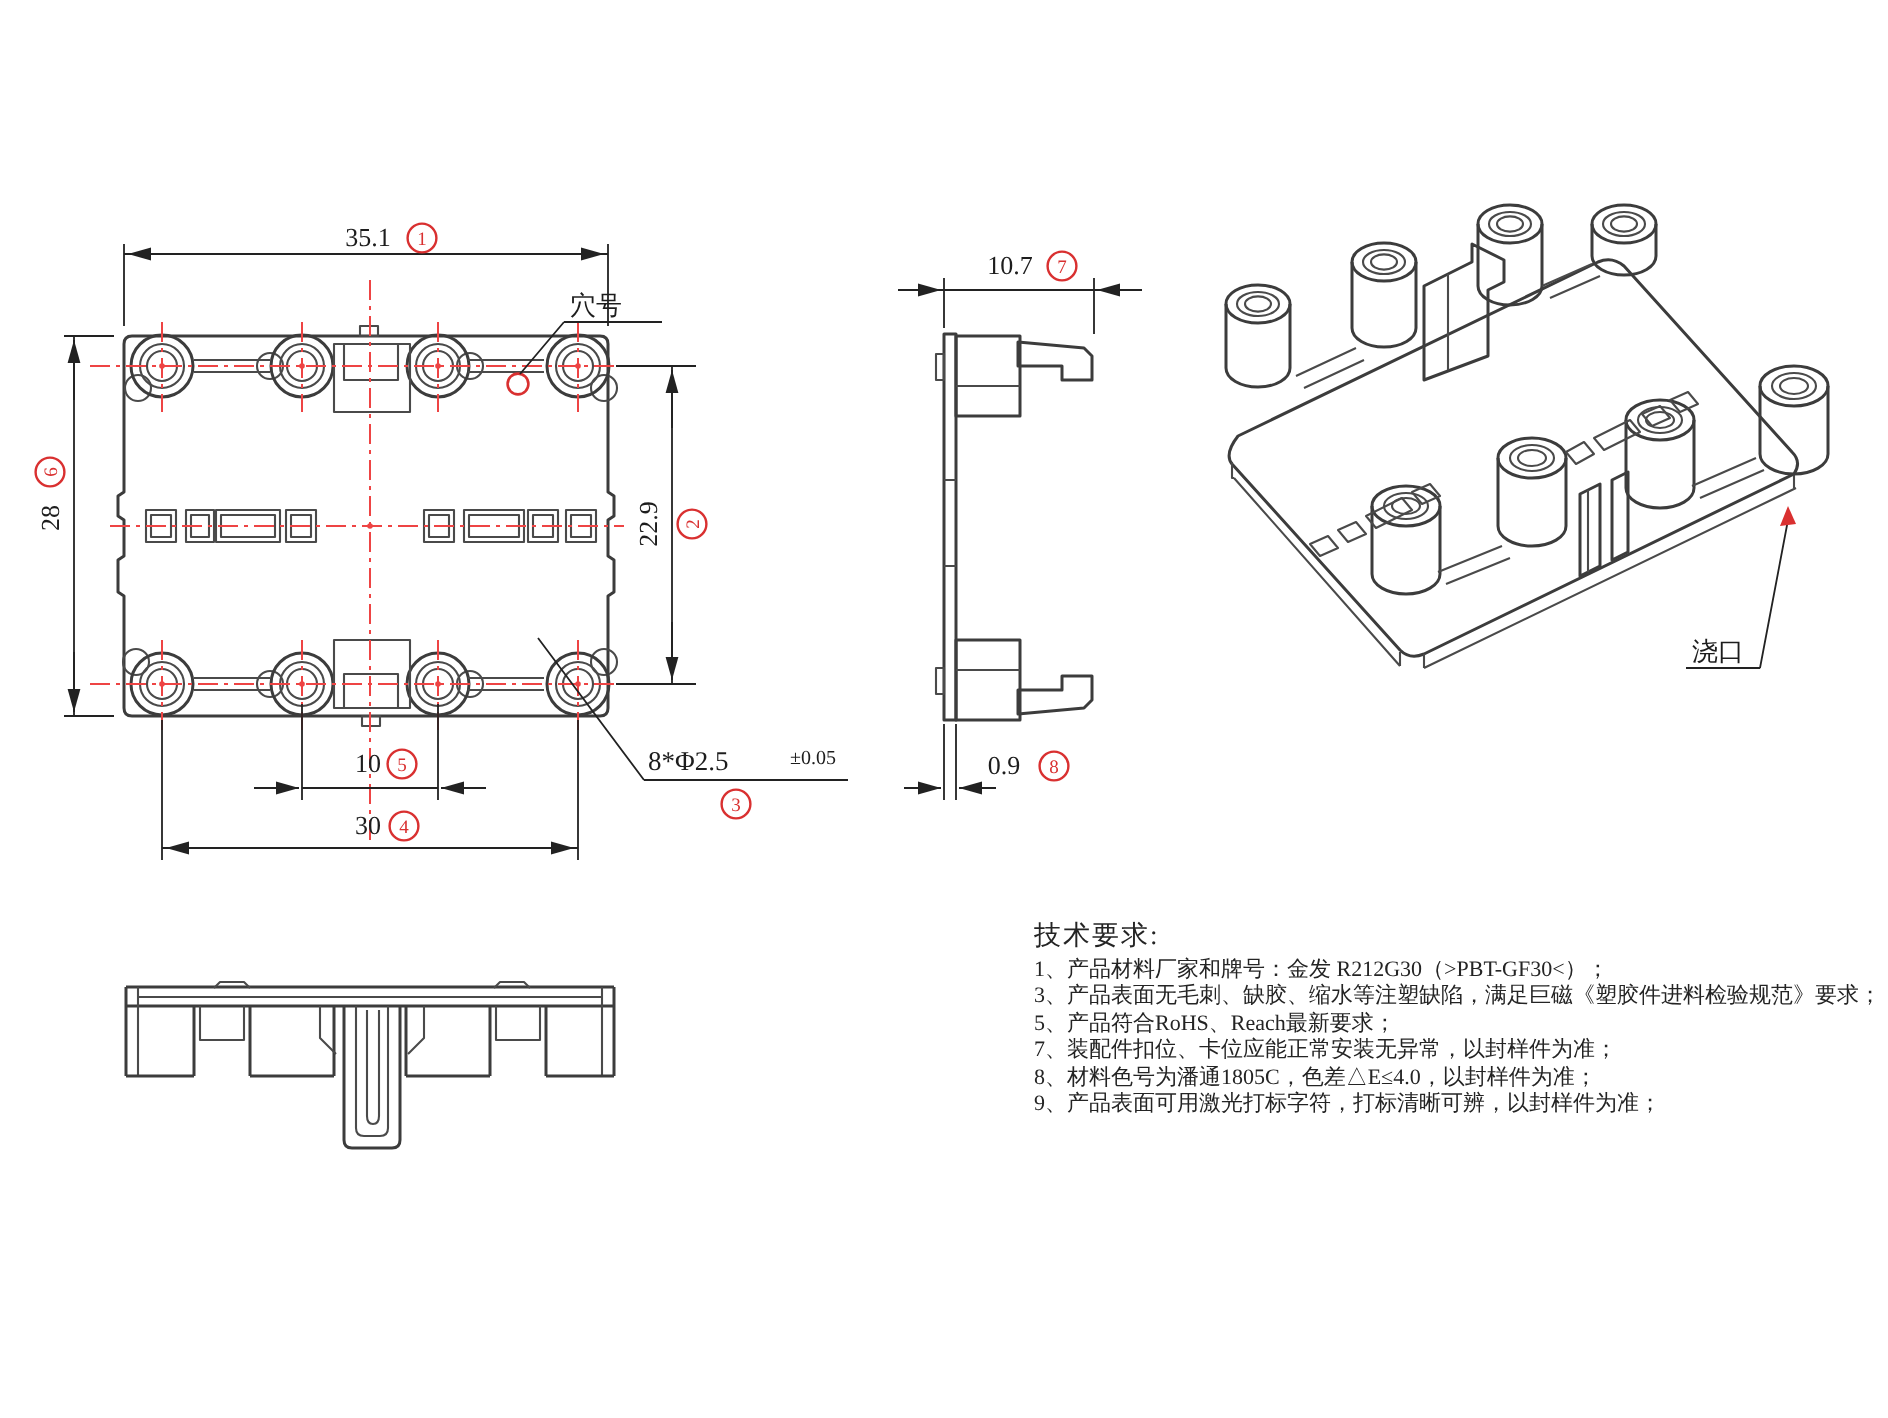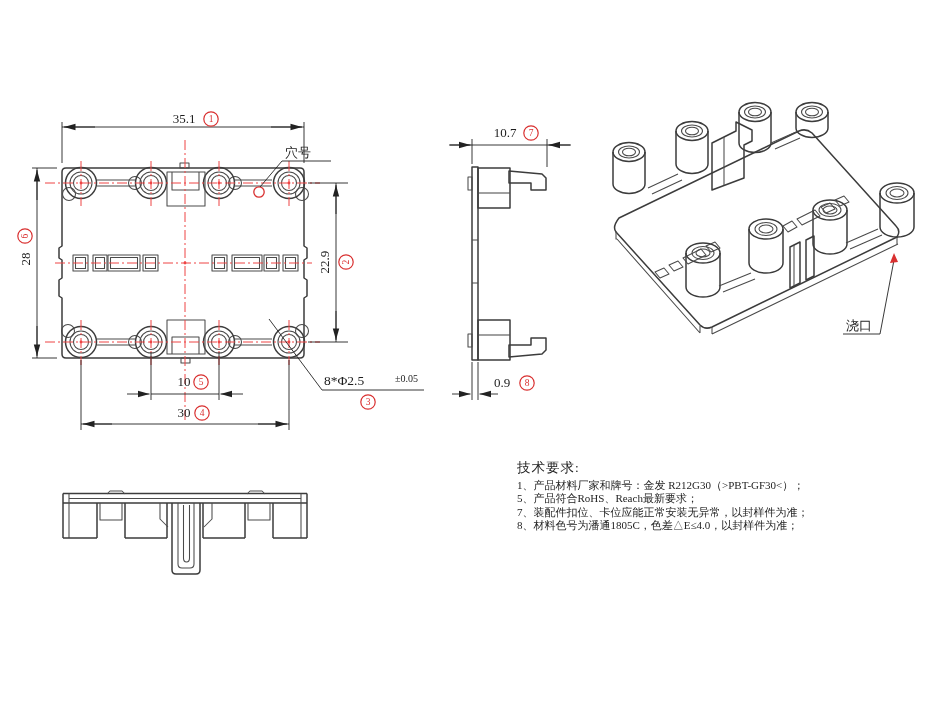--- a/index.html
+++ b/index.html
@@ -333,18 +333,20 @@
       <path class="part" d="M172,503 L172,570 Q172,574 176,574 L196,574 Q200,574 200,570 L200,503"></path>
       <path class="part-thin" d="M178,503 L178,564 Q178,568 182,568 L190,568 Q194,568 194,564 L194,503"></path>
       <path class="part-thin" d="M183.5,505 L183.5,558 Q183.5,562 186.5,562 Q189.5,562 189.5,558 L189.5,505"></path>
     </g>
   </g>
 </svg>
 
 <div class="tech">
   <div class="tech-title">技术要求:</div>
   <div class="tech-line">1、产品材料厂家和牌号：金发 R212G30（&gt;PBT-GF30&lt;）；</div>
+  <div class="tech-line">3、产品表面无毛刺、缺胶、缩水等注塑缺陷，满足巨磁《塑胶件进料检验规范》要求；</div>
   <div class="tech-line">5、产品符合RoHS、Reach最新要求；</div>
   <div class="tech-line">7、装配件扣位、卡位应能正常安装无异常，以封样件为准；</div>
   <div class="tech-line">8、材料色号为潘通1805C，色差△E≤4.0，以封样件为准；</div>
+  <div class="tech-line">9、产品表面可用激光打标字符，打标清晰可辨，以封样件为准；</div>
 </div>
 
 </div>
 
 </body></html>

